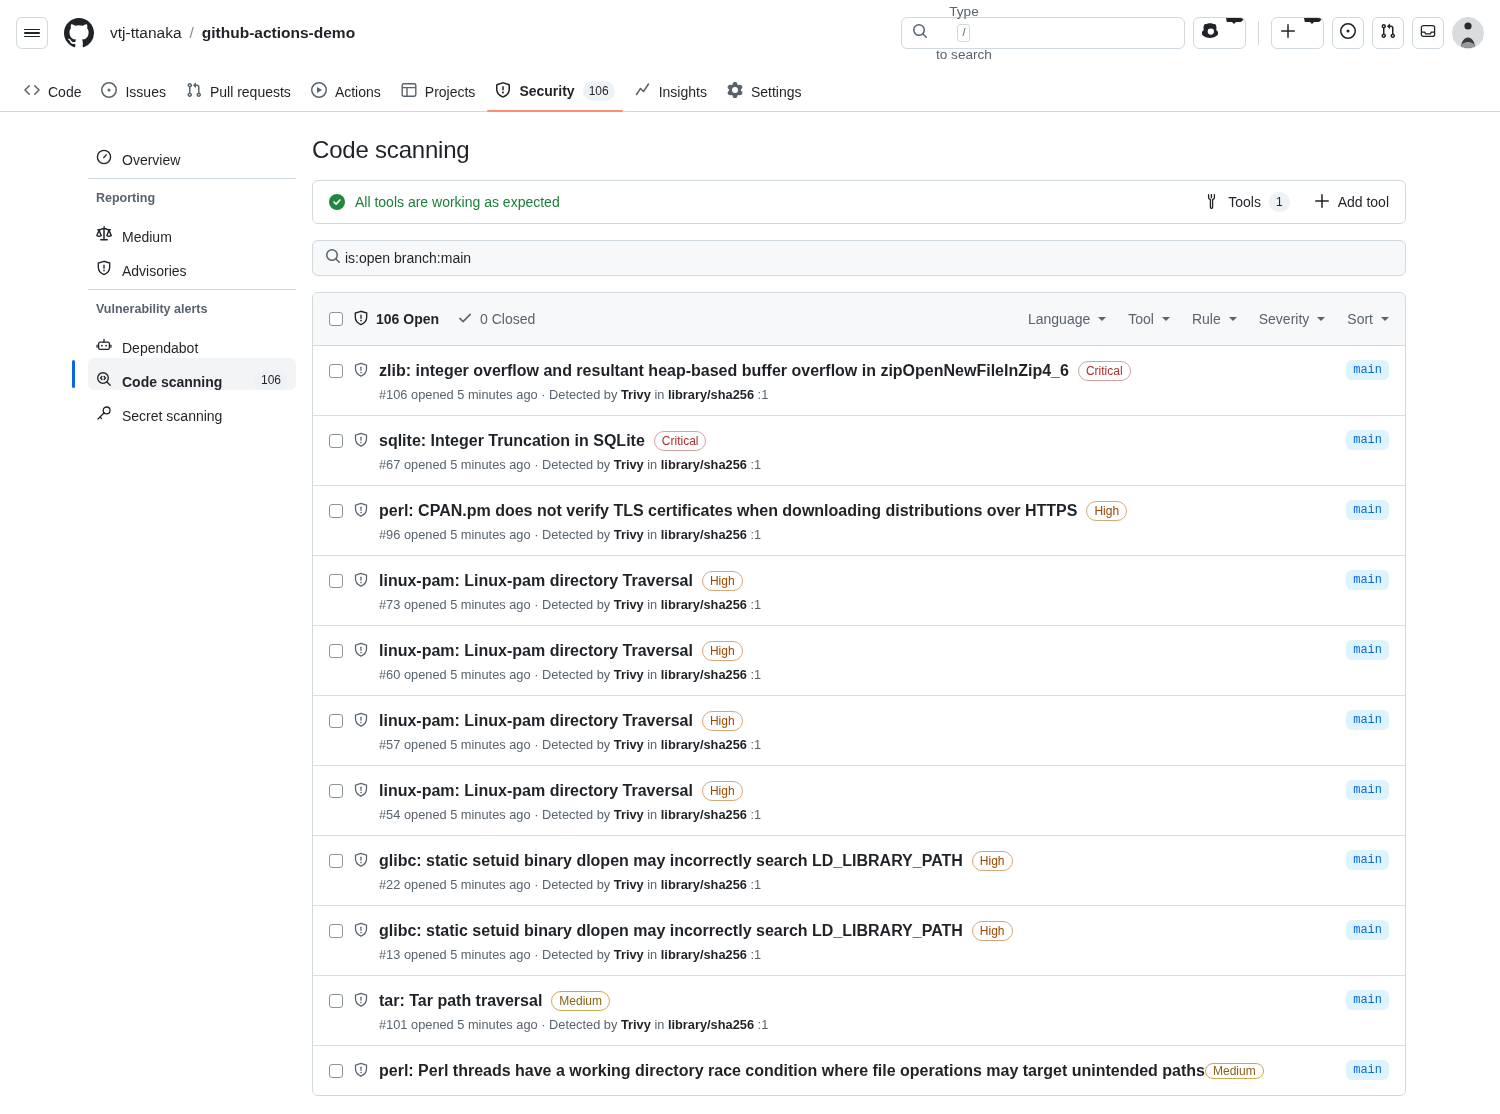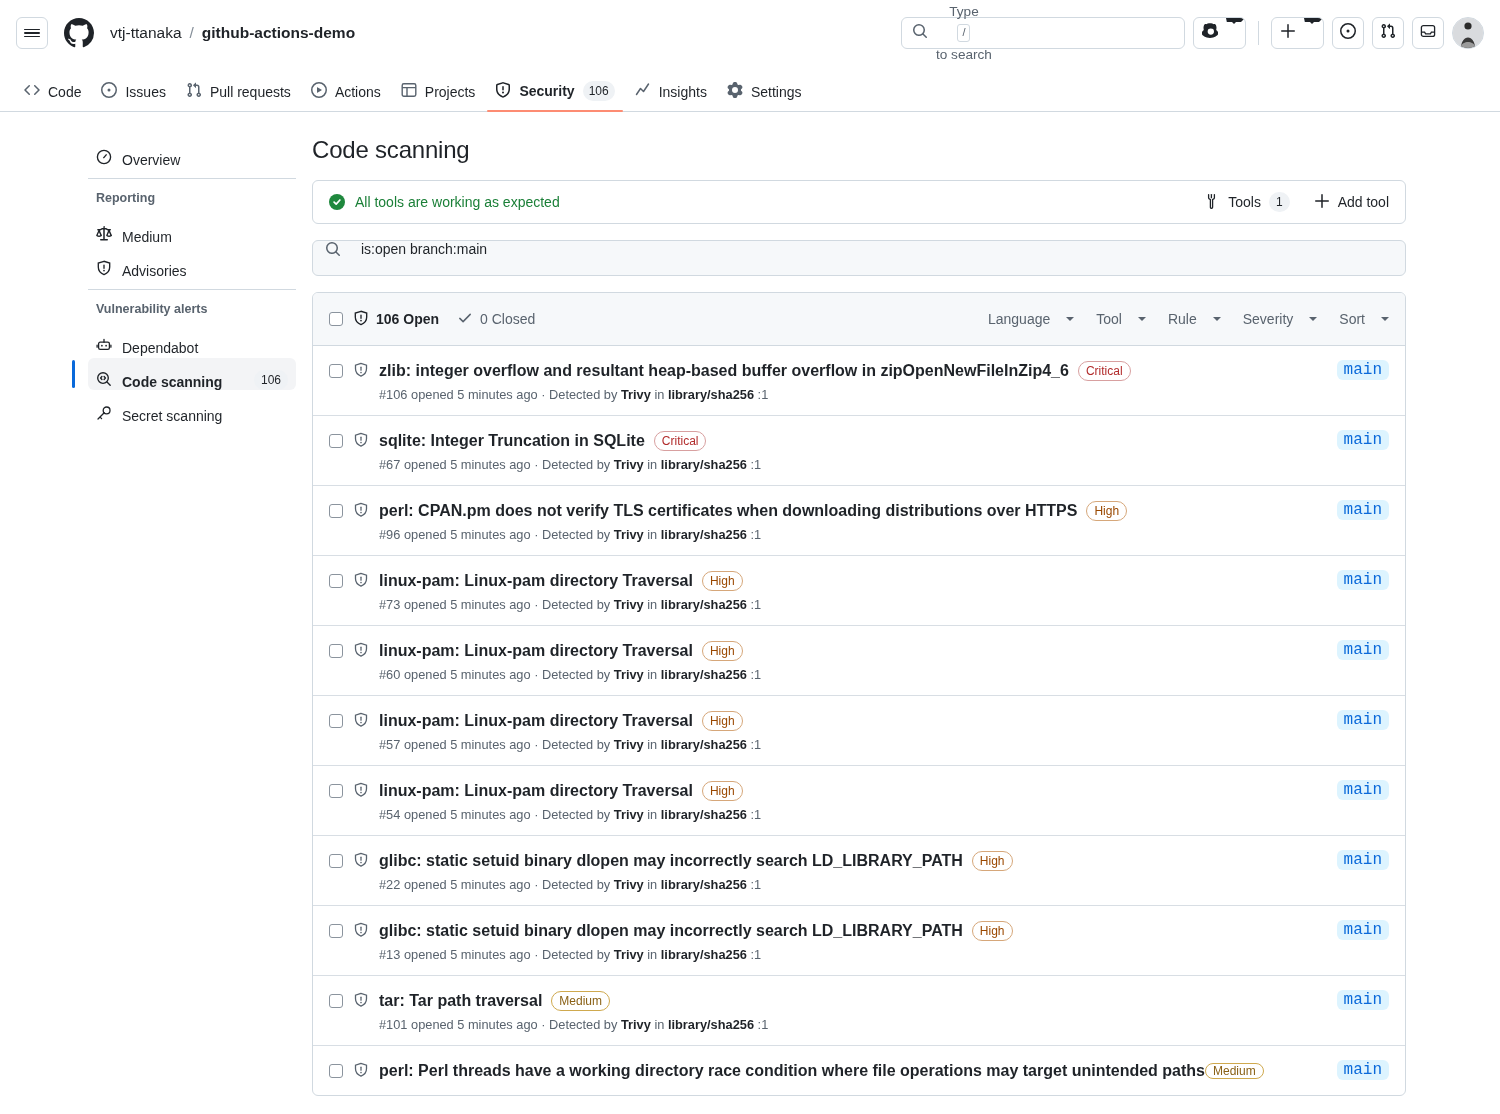--- a/index.html
+++ b/index.html
@@ -211,22 +211,22 @@
     background:#eff2f5; border-radius:10px; font-size:12px;
     padding: 1px 7px; line-height:18px; color:#1f2328;
   }
 
   .filter-search {
     height: 36px;
     border: 1px solid #d1d9e0;
     border-radius: 6px;
     background: #f6f8fa;
     display: flex;
-    align-items: flex-start;
-    gap: 20px;
+    align-items: center;
+    gap: 4px;
     padding: 0 12px;
     margin-bottom: 16px;
     cursor: text;
   }
   .filter-search input {
     border: none;
     background: transparent;
     outline: none;
     font-size: 14px;
     color: #1f2328;
@@ -255,21 +255,21 @@
     border: 1px solid #8b949e;
     border-radius: 3px;
     background: #fff;
     flex-shrink: 0;
     cursor: pointer;
   }
   .state-link { display:flex; align-items:center; gap:7px; cursor:pointer; }
   .state-link.open { font-weight: 700; color:#1f2328; }
   .state-link.closed { color:#59636e; margin-left: 8px; }
   .toolbar-right { margin-left:auto; display:flex; align-items:center; gap: 22px; }
-  .dd { display:flex; align-items:center; gap:16px; font-size:14px; color:#59636e; cursor:pointer; }
+  .dd { display:flex; align-items:center; gap:8px; font-size:14px; color:#59636e; cursor:pointer; }
   .caret {
     width: 0; height: 0;
     border-left: 4px solid transparent;
     border-right: 4px solid transparent;
     border-top: 4px solid currentColor;
     display:inline-block;
   }
 
   .alert-row {
     display: flex;
@@ -320,21 +320,21 @@
     display: flex;
     align-items: flex-start;
     gap: 8px;
     flex-shrink: 0;
     padding-left: 12px;
   }
   .branch-tag {
     background: #ddf4ff;
     color: #0969da;
     font-family: "Liberation Mono", monospace;
-    font-size: 16px;
+    font-size: 12px;
     line-height: 20px;
     padding: 0 7px;
     border-radius: 6px;
     white-space: nowrap;
   }
   .wrap-row .alert-title-line { display:block; }
   .wrap-row .alert-title { display:inline; }
 </style>
 </head>
 <body>

